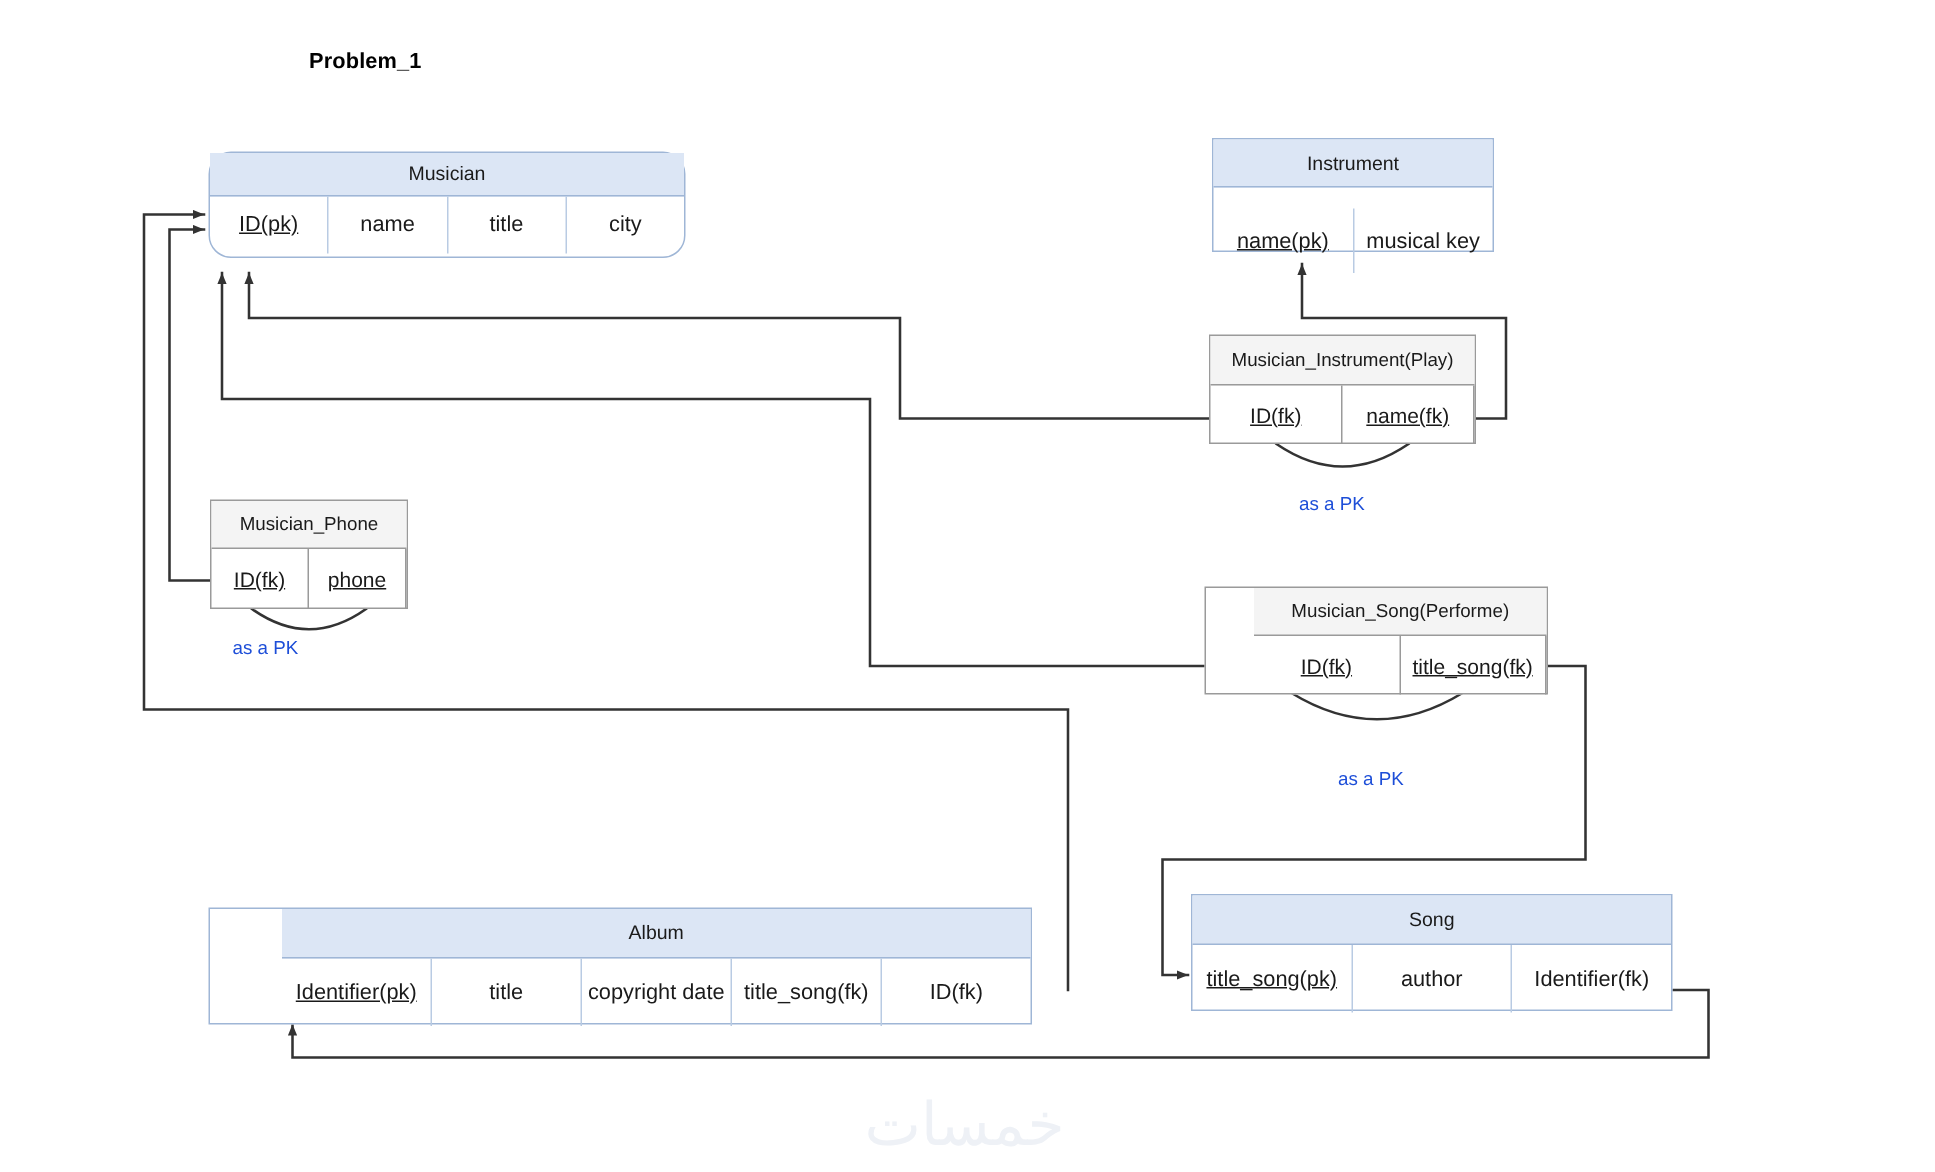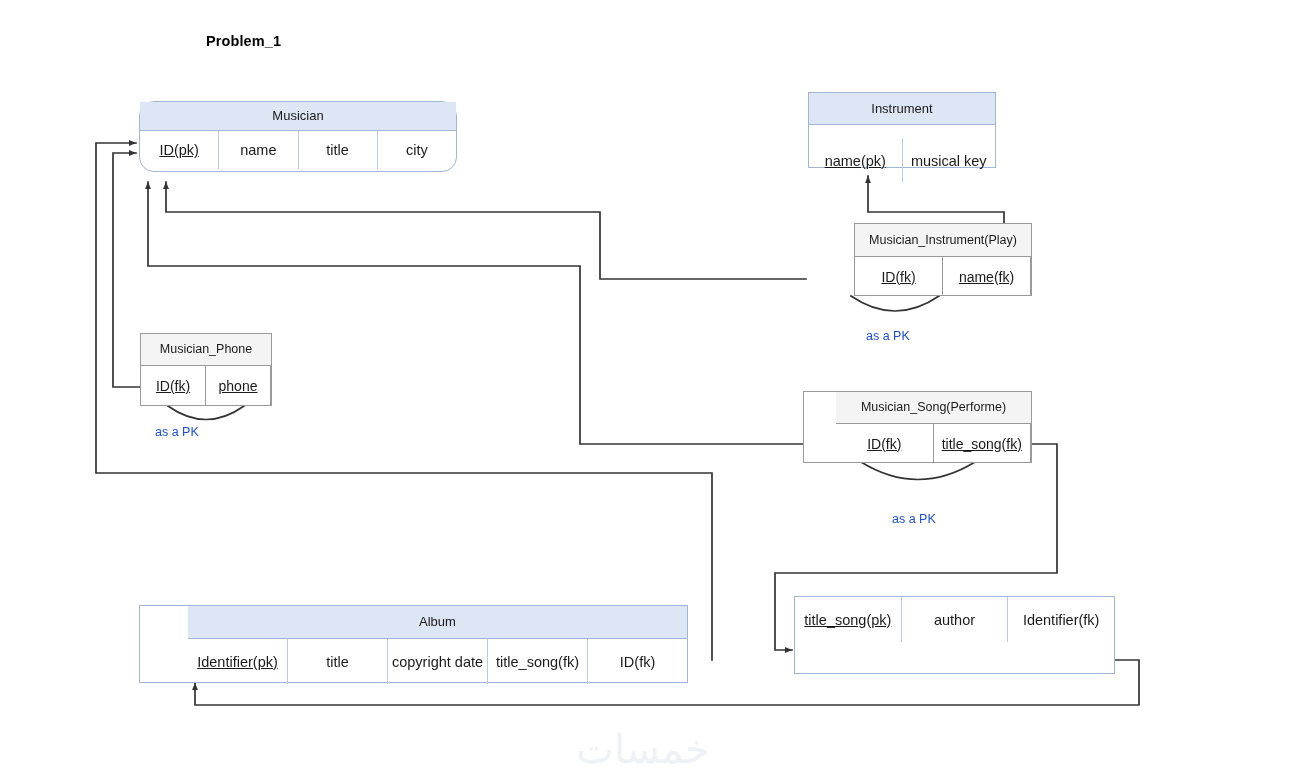--- a/index.html
+++ b/index.html
@@ -159,21 +159,21 @@
   </div>
 
   <div class="relation" style="left:808px; top:92px; width:188px; height:76px;">
     <div class="rel-header" style="height:31px; line-height:31px;">Instrument</div>
     <div class="rel-attrs" style="height:43px;margin-top:14px;">
       <div class="attr key">name(pk)</div>
       <div class="attr">musical key</div>
     </div>
   </div>
 
-  <div class="relation gray" style="left:806px; top:223px; width:178px; height:73px;margin-left:48px;">
+  <div class="relation gray" style="left:806px; top:223px; width:178px; height:73px;">
     <div class="rel-header" style="height:32px; line-height:32px;">Musician_Instrument(Play)</div>
     <div class="rel-attrs" style="height:39px;">
       <div class="attr key">ID(fk)</div>
       <div class="attr key">name(fk)</div>
     </div>
   </div>
   <div class="pk-note" style="left:866px; top:329px;">as a PK</div>
 
   <div class="relation gray" style="left:140px; top:333px; width:132px; height:73px;">
     <div class="rel-header" style="height:31px; line-height:31px;">Musician_Phone</div>
@@ -198,20 +198,21 @@
     <div class="rel-attrs" style="height:45px;">
       <div class="attr key">Identifier(pk)</div>
       <div class="attr">title</div>
       <div class="attr">copyright date</div>
       <div class="attr">title_song(fk)</div>
       <div class="attr">ID(fk)</div>
     </div>
   </div>
 
   <div class="relation" style="left:794px; top:596px; width:321px; height:78px;">
+    <div class="rel-header" style="height:32px; line-height:32px;">Song</div>
     <div class="rel-attrs" style="height:45px;text-align:right;">
       <div class="attr key">title_song(pk)</div>
       <div class="attr">author</div>
       <div class="attr">Identifier(fk)</div>
     </div>
   </div>
 
   <div class="watermark">خمسات</div>
 
 </div>

